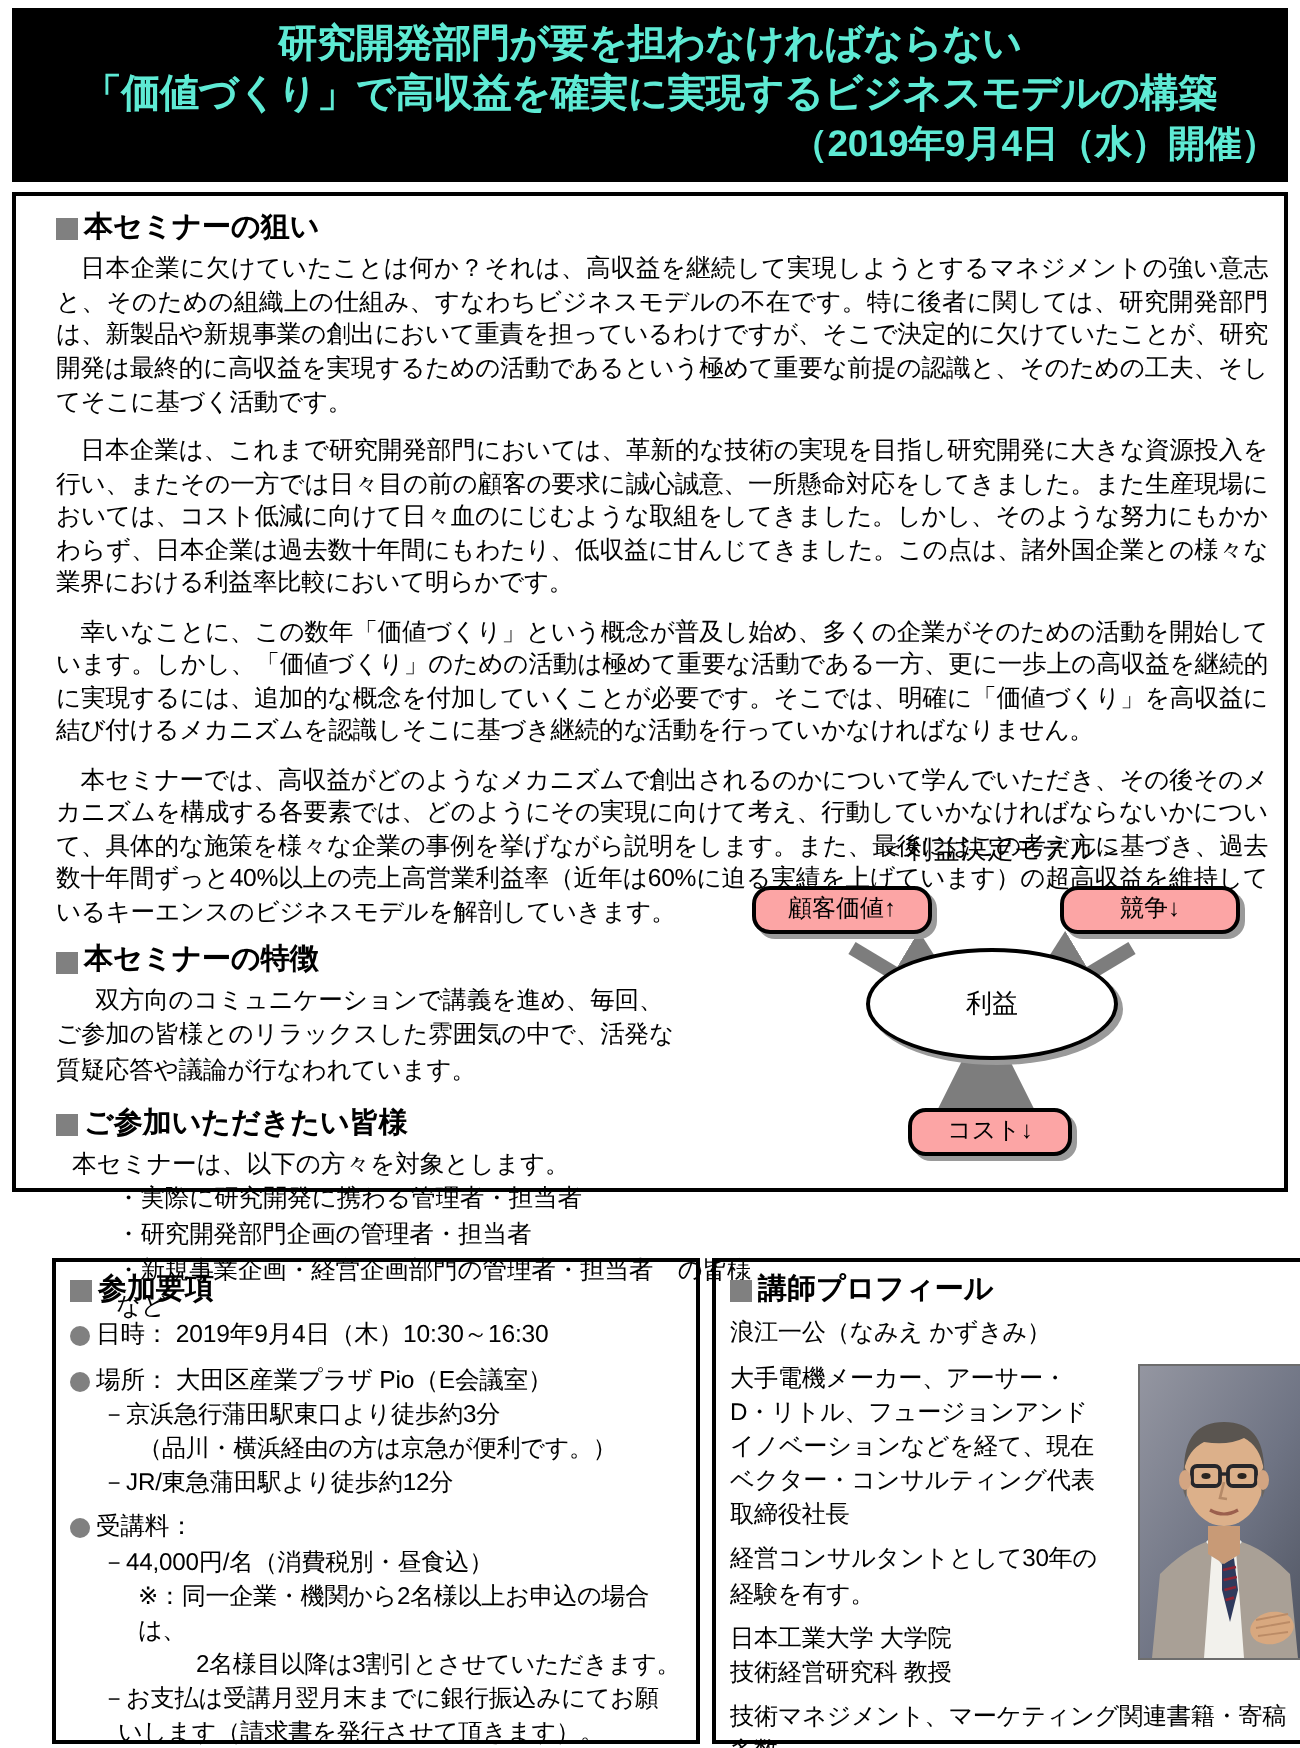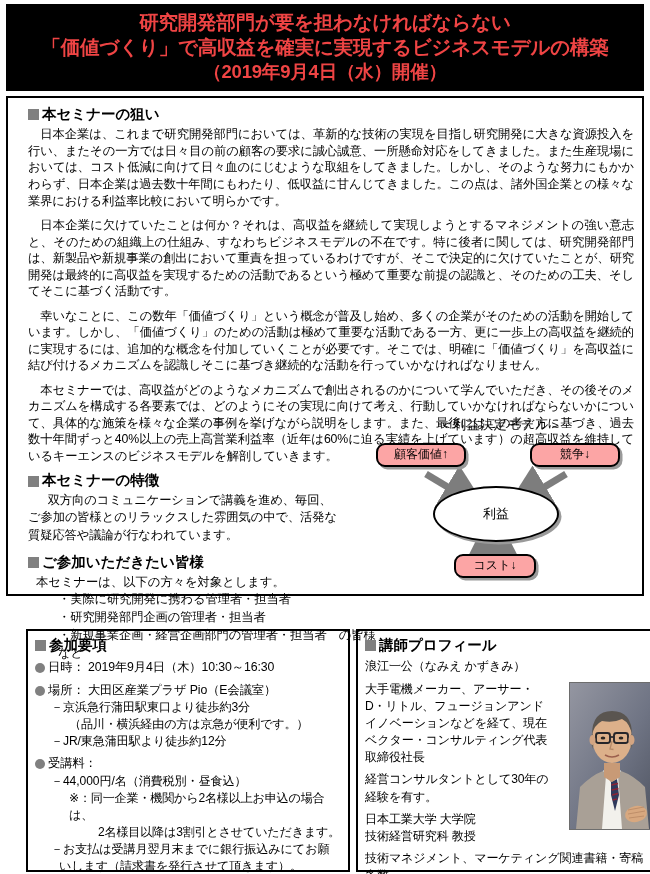--- a/index.html
+++ b/index.html
@@ -5,29 +5,29 @@
   html,body{margin:0;padding:0;}
   body{
     width:650px;height:874px;background:#ffffff;
     font-family:"Liberation Sans","DejaVu Sans",sans-serif;
     color:#000;overflow:hidden;position:relative;
   }
   .page{width:650px;height:874px;position:relative;box-sizing:border-box;padding:0;}
 
   
   .title-banner{
-    margin:4px 6px 0 6px;background:#000;color:#ef4444;
+    margin:4px 6px 0 6px;background:#000;color:#5eead4;
     padding:5px 4px 7px 4px;text-align:center;
     border:1px solid #000;
   }
   .title-line{
     font-weight:bold;font-size:19.5px;line-height:1.27;
     letter-spacing:-0.2px;white-space:nowrap;
   }
-  .title-line.l3{font-size:18.5px;}
+  .title-line.l3{font-size:18.5px;text-align:right;}
 
   
   .main-box{
     margin:5px 6px 0 6px;border:2px solid #000;
     box-sizing:border-box;padding:6px 8px 4px 20px;
     position:relative;height:500px;
   }
   .sec-head{
     font-weight:bold;font-size:14.5px;margin:2px 0 2px 0;
     display:flex;align-items:center;gap:3px;line-height:1.2;
@@ -62,21 +62,21 @@
   .rbox{
     position:absolute;border:2px solid #000;border-radius:9px;
     background:#fca5a5;font-size:12px;text-align:center;
     padding:3px 0 4px 0;box-shadow:2.5px 2.5px 0 #9a9a9a;
     font-weight:normal;line-height:1.1;
   }
   .rbox.customer{left:6px;top:27px;width:86px;}
   .rbox.compete{left:160px;top:27px;width:86px;}
   .rbox.cost{left:84px;top:138px;width:78px;}
   .ellipse{
-    position:absolute;left:63px;top:70px;width:122px;height:52px;
+    position:absolute;left:63px;top:58px;width:122px;height:52px;
     border:2px solid #000;border-radius:50%;background:#fff;
     display:flex;align-items:center;justify-content:center;
     font-size:13px;box-shadow:2.5px 2.5px 0 #9a9a9a;
   }
   .diagram svg{position:absolute;left:0;top:0;width:262px;height:172px;}
 
   
   .bottom{
     position:absolute;left:6px;top:625px;width:638px;height:243px;
     display:flex;gap:6px;padding-left:20px;
@@ -120,22 +120,22 @@
     <div class="title-line l3">（2019年9月4日（水）開催）</div>
   </div>
 
   <div class="main-box">
 
     <div class="sec-head">
       <span class="sq"></span>
       <span>本セミナーの狙い</span>
     </div>
 
+    <p class="body ind">日本企業に欠けていたことは何か？それは、高収益を継続して実現しようとするマネジメントの強い意志と、そのための組織上の仕組み、すなわちビジネスモデルの不在です。特に後者に関しては、研究開発部門は、新製品や新規事業の創出において重責を担っているわけですが、そこで決定的に欠けていたことが、研究開発は最終的に高収益を実現するための活動であるという極めて重要な前提の認識と、そのための工夫、そしてそこに基づく活動です。</p>
     <p class="body ind">日本企業は、これまで研究開発部門においては、革新的な技術の実現を目指し研究開発に大きな資源投入を行い、またその一方では日々目の前の顧客の要求に誠心誠意、一所懸命対応をしてきました。また生産現場においては、コスト低減に向けて日々血のにじむような取組をしてきました。しかし、そのような努力にもかかわらず、日本企業は過去数十年間にもわたり、低収益に甘んじてきました。この点は、諸外国企業との様々な業界における利益率比較において明らかです。</p>
-    <p class="body ind">日本企業に欠けていたことは何か？それは、高収益を継続して実現しようとするマネジメントの強い意志と、そのための組織上の仕組み、すなわちビジネスモデルの不在です。特に後者に関しては、研究開発部門は、新製品や新規事業の創出において重責を担っているわけですが、そこで決定的に欠けていたことが、研究開発は最終的に高収益を実現するための活動であるという極めて重要な前提の認識と、そのための工夫、そしてそこに基づく活動です。</p>
     <p class="body ind">幸いなことに、この数年「価値づくり」という概念が普及し始め、多くの企業がそのための活動を開始しています。しかし、「価値づくり」のための活動は極めて重要な活動である一方、更に一歩上の高収益を継続的に実現するには、追加的な概念を付加していくことが必要です。そこでは、明確に「価値づくり」を高収益に結び付けるメカニズムを認識しそこに基づき継続的な活動を行っていかなければなりません。</p>
     <p class="body ind">本セミナーでは、高収益がどのようなメカニズムで創出されるのかについて学んでいただき、その後そのメカニズムを構成する各要素では、どのようにその実現に向けて考え、行動していかなければならないかについて、具体的な施策を様々な企業の事例を挙げながら説明をします。また、最後にはこの考え方に基づき、過去数十年間ずっと40%以上の売上高営業利益率（近年は60%に迫る実績を上げています）の超高収益を維持しているキーエンスのビジネスモデルを解剖していきます。</p>
 
     <div class="lower-left">
 
       <div class="sec-head">
         <span class="sq"></span>
         <span>本セミナーの特徴</span>
       </div>
       <div class="feat-txt">

